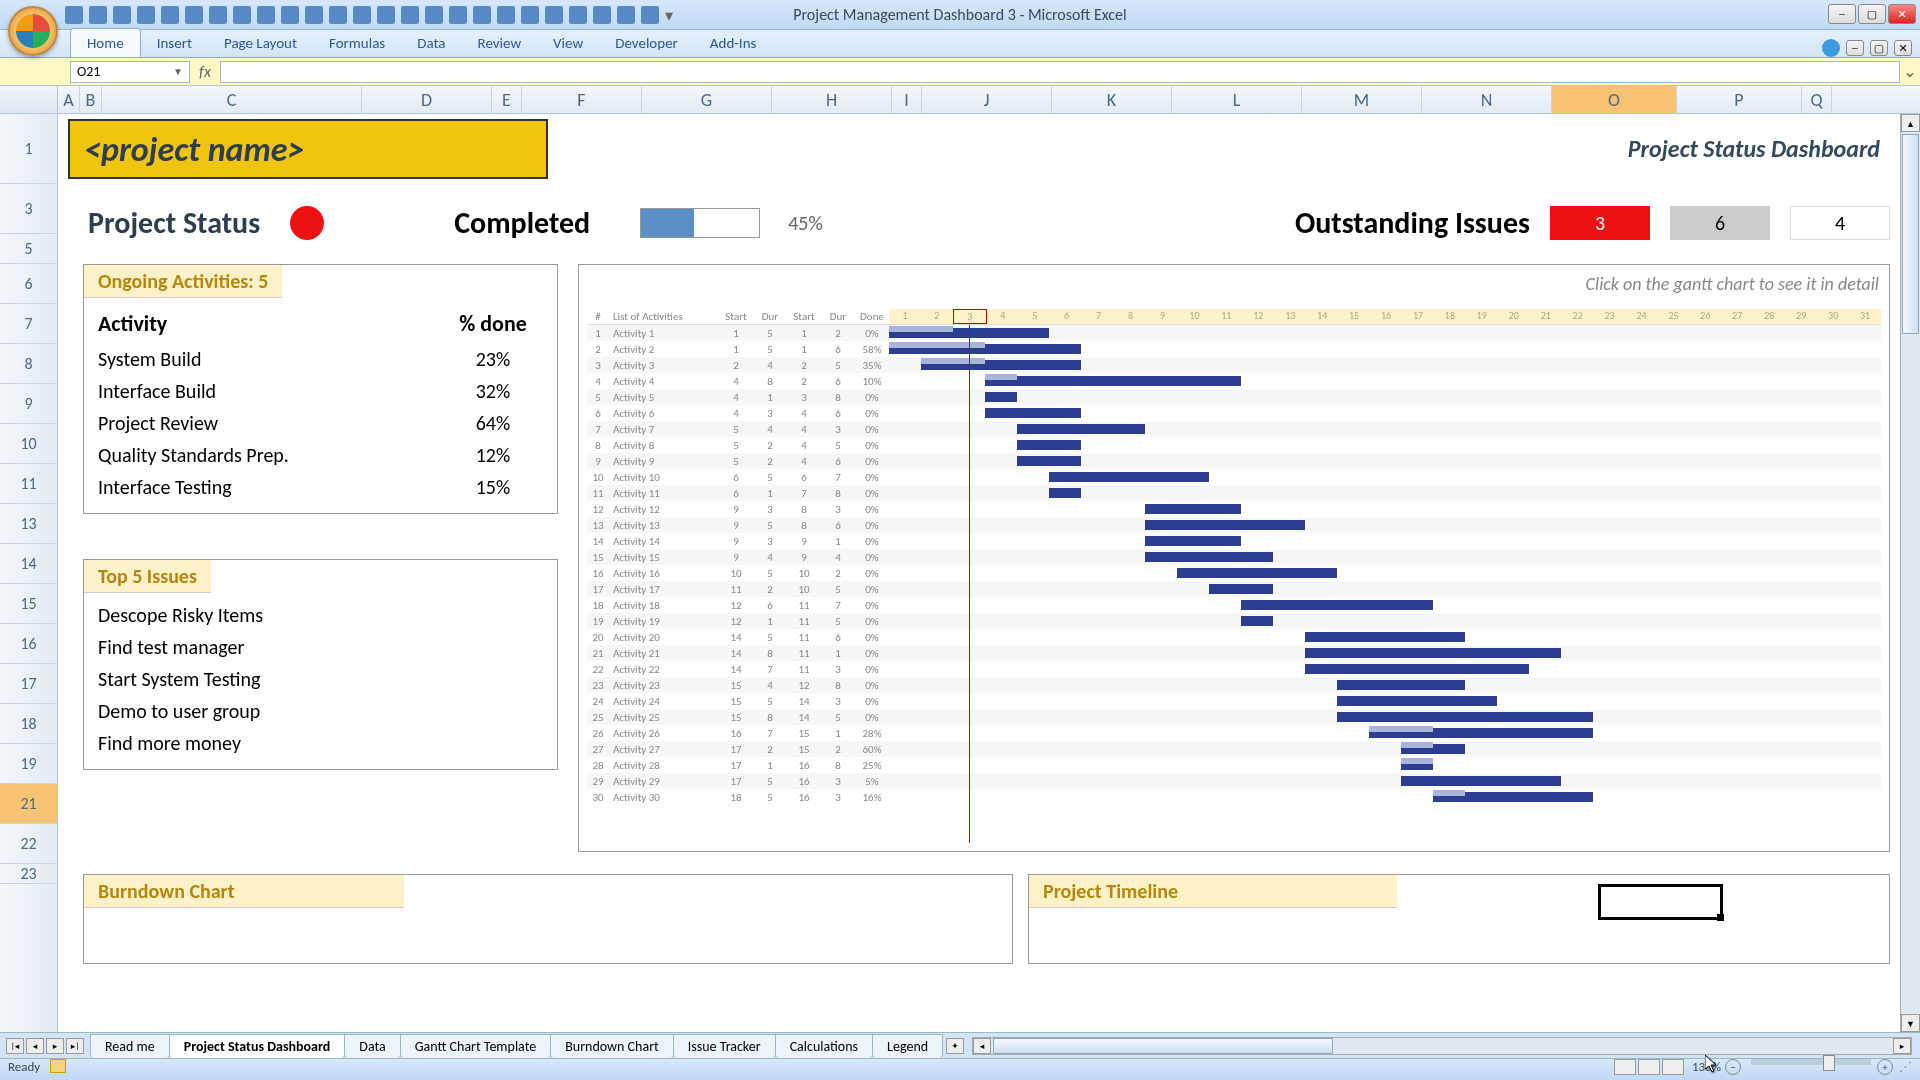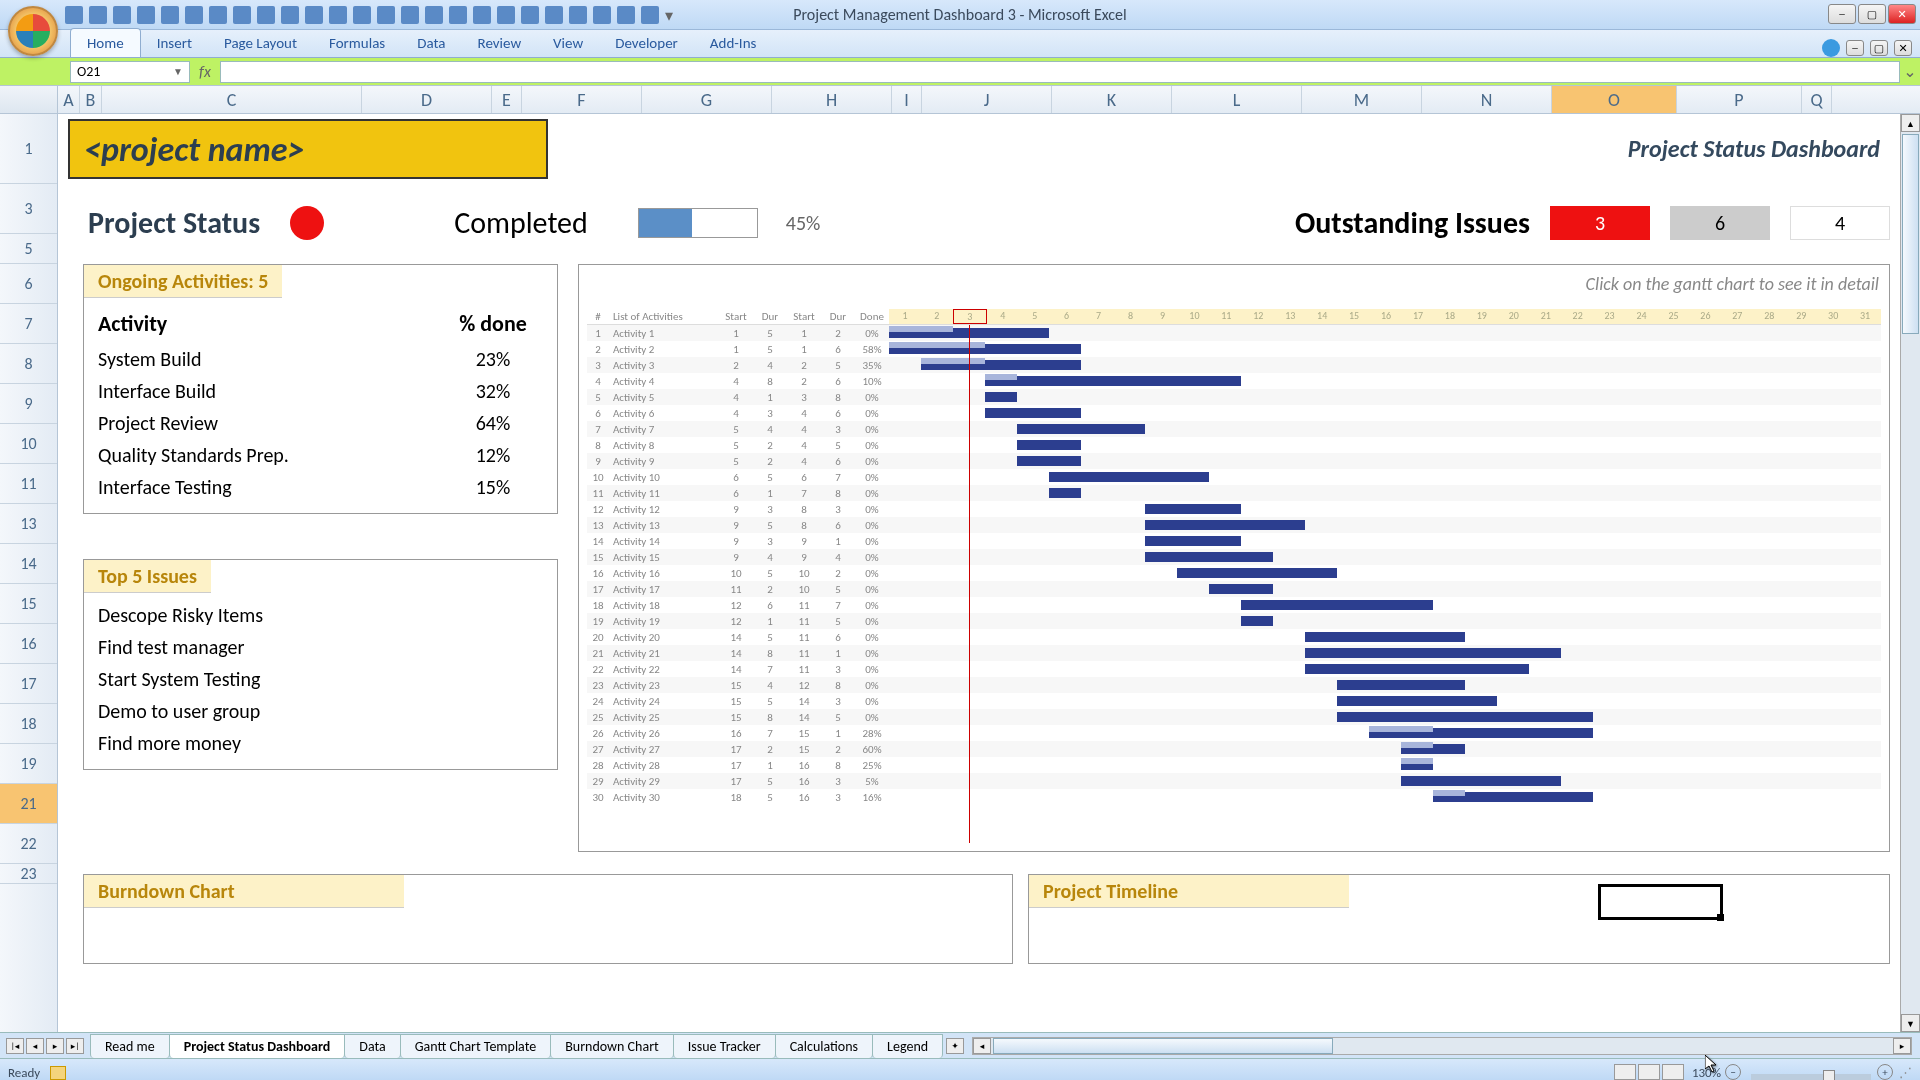--- a/index.html
+++ b/index.html
@@ -17,21 +17,21 @@
 .win-btn.close { background: linear-gradient(#f88, #d22); color: white; }
 
 
 .ribbon-tabs { height: 28px; background: linear-gradient(#e6f0fb, #d2e4f7); display: flex; align-items: flex-end; padding-left: 70px; border-bottom: 1px solid #8fadd0; position: relative; }
 .ribbon-tab { padding: 5px 16px; font-size: 15px; color: #2a5a9e; cursor: pointer; }
 .ribbon-tab.active { background: #f5faff; border: 1px solid #8fadd0; border-bottom: none; border-radius: 4px 4px 0 0; }
 .ribbon-right { position: absolute; right: 8px; display: flex; gap: 6px; align-items: center; }
 .ribbon-icon { width: 18px; height: 18px; border-radius: 50%; background: #5a8ac6; }
 
 
-.formula-bar { height: 28px; background: #bef264; display: flex; align-items: center; border-bottom: 1px solid #b5c5d6; }
+.formula-bar { height: 28px; background: #fef9c3; display: flex; align-items: center; border-bottom: 1px solid #b5c5d6; }
 .name-box { width: 120px; height: 22px; background: white; border: 1px solid #9bb; margin-left: 70px; display: flex; align-items: center; padding: 0 6px; font-size: 14px; }
 .name-box .dd { margin-left: auto; color: #666; font-size: 10px; }
 .fx-btn { width: 30px; text-align: center; font-style: italic; color: #666; }
 .formula-input { flex: 1; height: 22px; background: white; border: 1px solid #9bb; }
 
 
 .col-headers { height: 28px; display: flex; background: linear-gradient(#f4f7fb, #e3ebf4); border-bottom: 1px solid #b5c5d6; }
 .corner { width: 58px; background: linear-gradient(#f0f4f9, #dde6f0); border-right: 1px solid #b5c5d6; }
 .col-h { border-right: 1px solid #c8d4e0; display: flex; align-items: center; justify-content: center; font-size: 18px; color: #4a6a8a; }
 .col-h.sel { background: #f8c471; }
@@ -43,21 +43,21 @@
 .row-h.sel { background: #f8c471; }
 .sheet { flex: 1; position: relative; background: white; overflow: hidden; }
 
 
 .proj-name { position: absolute; left: 10px; top: 5px; width: 480px; height: 60px; background: #f1c40f; border: 2px solid #333; display: flex; align-items: center; padding-left: 14px; font-size: 34px; font-weight: bold; font-style: italic; color: #2c3e50; }
 .dash-title { position: absolute; right: 40px; top: 20px; font-size: 24px; font-style: italic; font-weight: bold; color: #34495e; }
 
 .status-row { position: absolute; left: 30px; top: 90px; right: 30px; display: flex; align-items: center; gap: 20px; }
 .status-label { font-size: 30px; font-weight: bold; color: #2c3e50; }
 .status-dot { width: 34px; height: 34px; background: #e11; border-radius: 50%; margin-left: 10px; }
-.completed-label { margin-left: 110px; font-size: 30px; font-weight: normal; }
+.completed-label { margin-left: 110px; font-size: 30px; font-weight: bold; }
 .progress-bar { width: 120px; height: 30px; border: 1px solid #999; background: #fff; position: relative; margin-left: 30px; }
 .progress-fill { height: 100%; background: #5b8fc7; }
 .progress-pct { font-size: 20px; color: #666; margin-left: 8px; }
 .issues-label { margin-left: auto; font-size: 30px; font-weight: bold; }
 .issue-box { width: 100px; height: 34px; display: flex; align-items: center; justify-content: center; font-size: 20px; }
 .issue-red { background: #e11; color: white; }
 .issue-gray { background: #ccc; }
 .issue-white { background: #fff; border: 1px solid #ddd; }
 
 .panel { position: absolute; border: 1px solid #999; background: white; }
@@ -100,21 +100,21 @@
 .sheet-tabs { height: 26px; background: #d2e4f7; display: flex; align-items: center; border-top: 1px solid #9bb; }
 .tab-nav { display: flex; gap: 2px; padding: 0 6px; }
 .tab-nav-btn { width: 18px; height: 16px; background: #eee; border: 1px solid #999; font-size: 9px; display: flex; align-items: center; justify-content: center; }
 .sheet-tab { padding: 3px 14px; background: #eef4fb; border: 1px solid #9bb; border-bottom: none; font-size: 14px; border-radius: 0 0 4px 4px; margin-right: -1px; }
 .sheet-tab.active { background: white; font-weight: bold; }
 .hscroll { flex: 1; height: 18px; margin: 0 8px; background: #e0e8f0; border: 1px solid #aaa; position: relative; }
 .hscroll-thumb { position: absolute; left: 20px; width: 340px; height: 100%; background: linear-gradient(#f5f9fd,#cde0f2); border: 1px solid #8ab; }
 .hscroll-btn { width: 18px; height: 16px; background: #eee; border: 1px solid #999; font-size: 9px; display:flex;align-items:center;justify-content:center; }
 
 
-.statusbar { height: 22px; background: linear-gradient(#d7e8fb, #bfd9f5); display: flex; align-items: flex-end; padding: 0 8px; font-size: 13px; color: #3b4a5c; border-top: 1px solid #9bb; }
+.statusbar { height: 22px; background: linear-gradient(#d7e8fb, #bfd9f5); display: flex; align-items: flex-start; padding: 0 8px; font-size: 13px; color: #3b4a5c; border-top: 1px solid #9bb; }
 .statusbar .spacer { flex: 1; }
 .view-btns { display: flex; gap: 2px; margin-right: 8px; }
 .view-btn { width: 22px; height: 16px; background: #eee; border: 1px solid #999; }
 .zoom-slider { width: 120px; height: 6px; background: #bcd; margin: 0 6px; position: relative; }
 .zoom-slider::after { content:""; position:absolute; left:60%; top:-4px; width:10px; height:14px; background:#eee; border:1px solid #888; }
 
 .vscroll { position:absolute; right:0; top:114px; bottom:48px; width:20px; background:#e0e8f0; border-left:1px solid #aaa; }
 .vscroll-btn { height:18px; background:#eee; border:1px solid #999; font-size:9px; display:flex; align-items:center; justify-content:center;}
 .vscroll-thumb { position:absolute; top:20px; height:200px; left:1px; right:1px; background:linear-gradient(to right,#f5f9fd,#cde0f2); border:1px solid #8ab;}
 
@@ -710,21 +710,21 @@
           </div>
           <div style="position: absolute; top: 16px; bottom: 0px; width: 1px; background: rgb(204, 0, 0); border-right: 1px solid rgb(204, 0, 0); left: 382px;"></div>
         </div>
     </div>
 
     <div class="panel burndown-panel">
       <div class="panel-hdr" style="width:320px">Burndown Chart</div>
     </div>
 
     <div class="panel timeline-panel">
-      <div class="panel-hdr" style="width:320px">Project Timeline</div>
+      <div class="panel-hdr" style="width:368px">Project Timeline</div>
     </div>
 
     <div class="sel-cell"></div>
   </div>
 </div>
 
 <div class="vscroll">
   <div class="vscroll-btn">▲</div>
   <div class="vscroll-thumb"></div>
   <div class="vscroll-btn" style="position:absolute;bottom:0;left:0;right:0;">▼</div>

